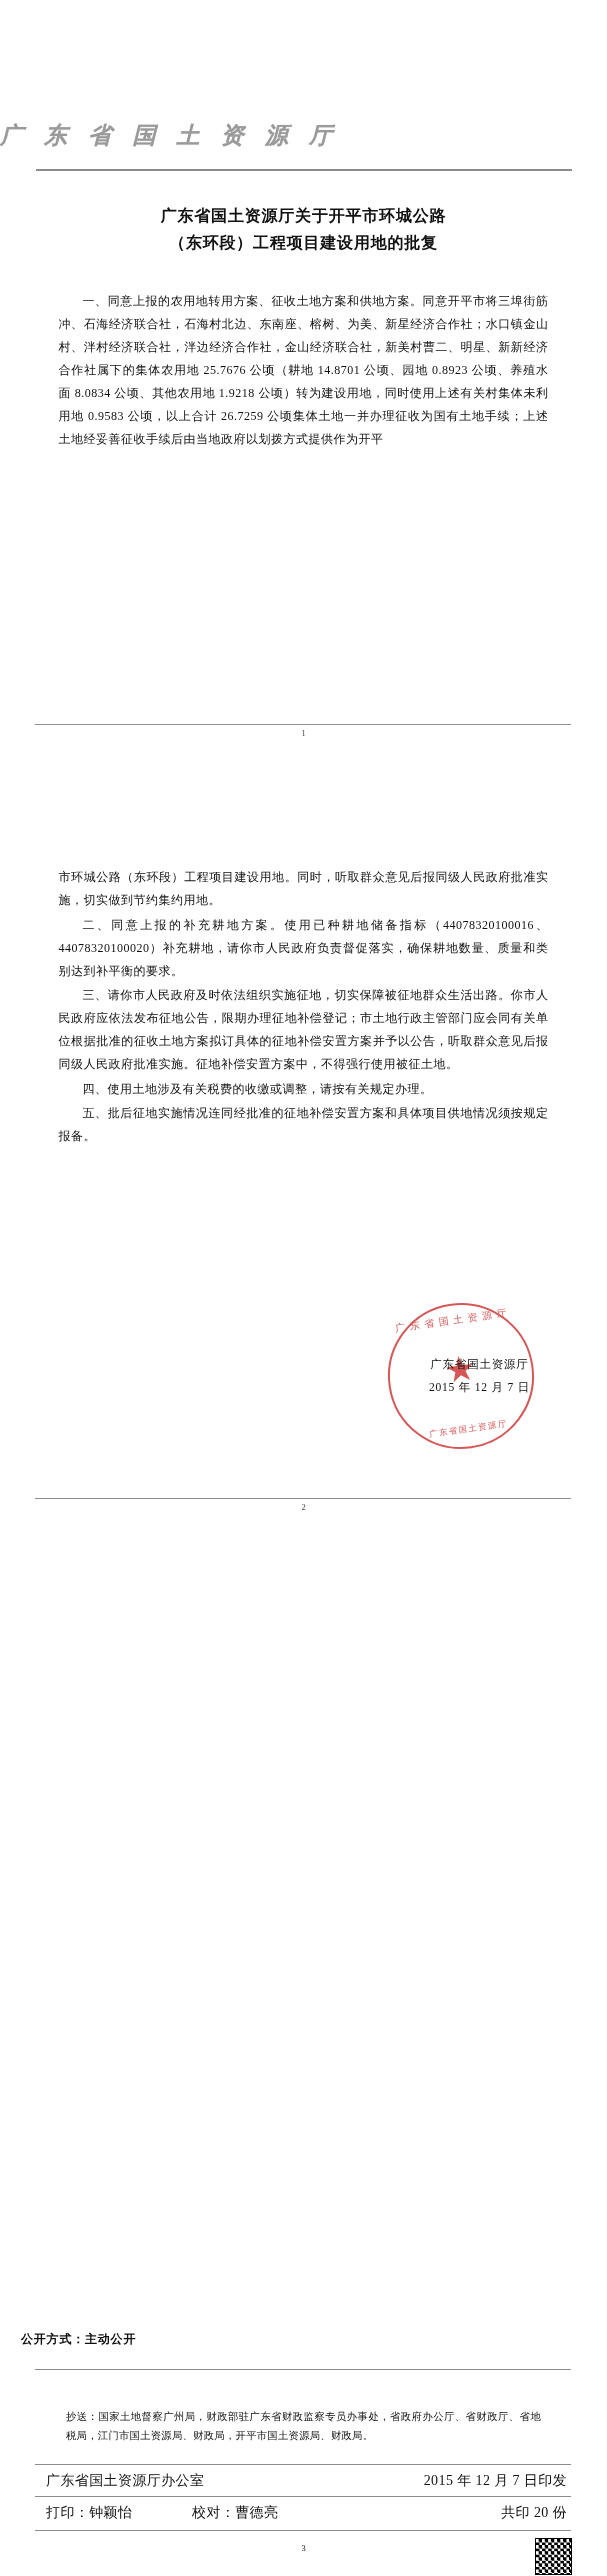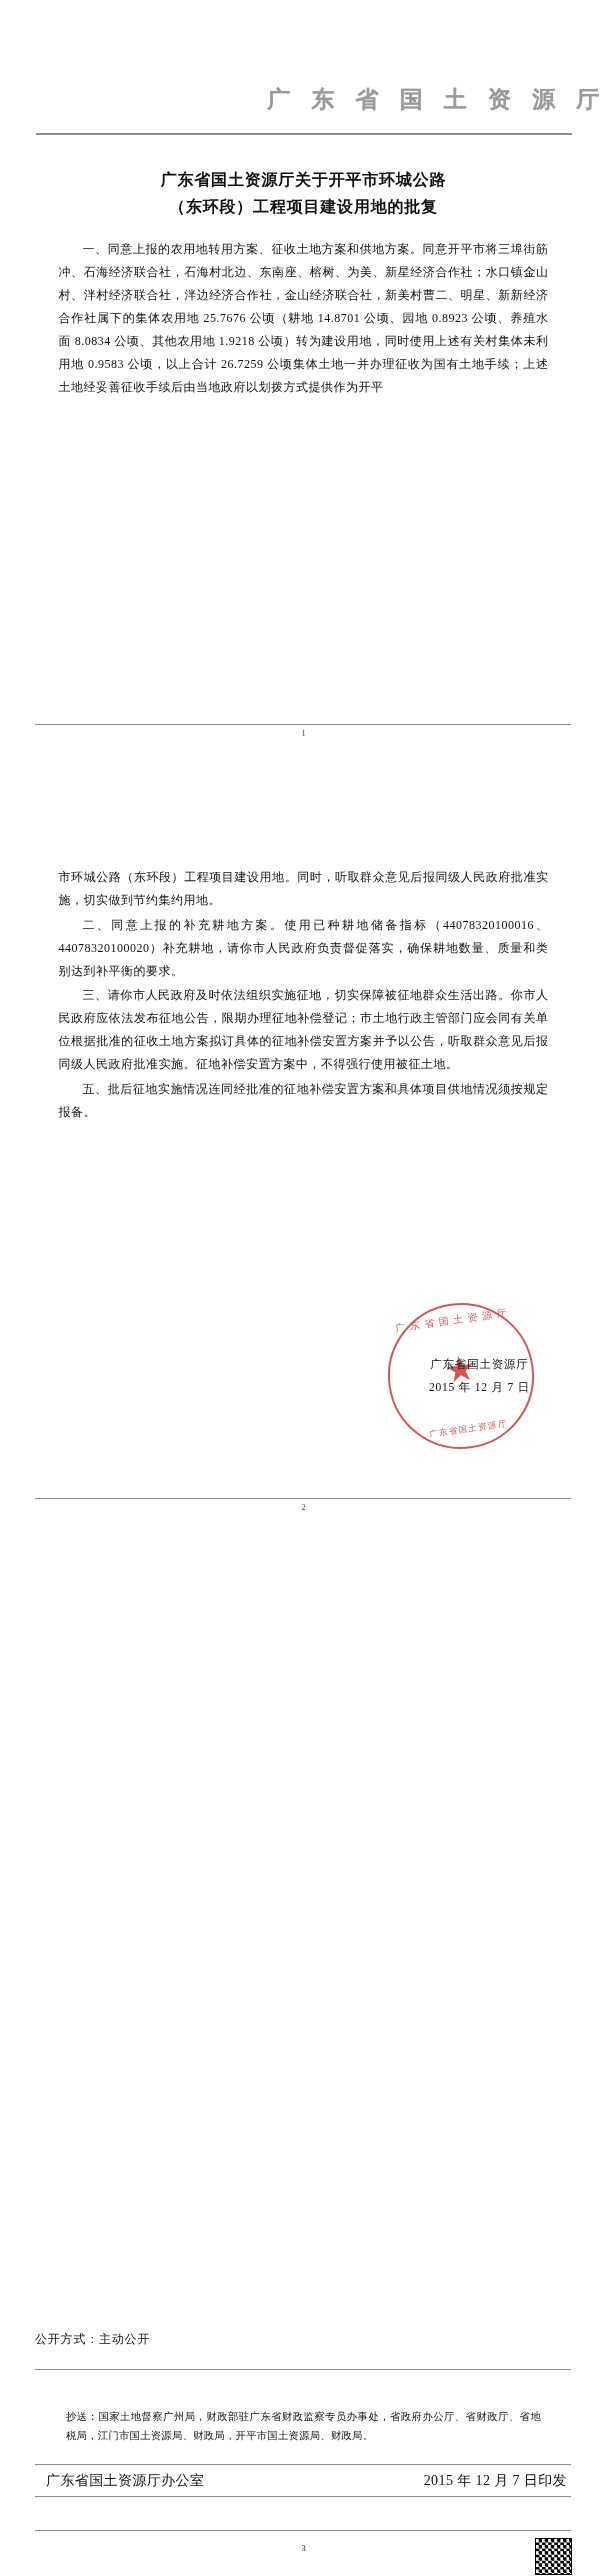--- a/index.html
+++ b/index.html
@@ -15,22 +15,23 @@
   .page {
     position: relative;
     width: 607px;
     background: #ffffff;
     overflow: hidden;
   }
   
   .page1 { height: 774px; }
 
   .letterhead {
-    text-align: right;
-    padding-top: 84px;
+    text-align: left;
+    padding-top: 120px;
+    font-style: italic;
   }
   .letterhead-title {
     font-family: "Liberation Serif", "DejaVu Serif", serif;
     font-size: 23px;
     font-weight: bold;
     letter-spacing: 7.7px;
     color: #9a9a9a;
     text-shadow: 0 0 0.8px #bbb;
   }
   .letterhead-rule {
@@ -41,21 +42,21 @@
   }
   .doc-number {
     text-align: right;
     width: 536px;
     margin: 21.4px auto 0 auto;
     font-size: 11.5px;
     letter-spacing: 0.8px;
   }
   .doc-title {
     width: 490px;
-    margin: 31px auto 0 auto;
+    margin: 31px auto 16px auto;
     text-align: center;
     font-size: 16px;
     font-weight: bold;
     line-height: 27.6px;
     letter-spacing: 0.8px;
   }
   .body-wrap {
     width: 490px;
     margin: 0 auto;
     padding-top: 17px;
@@ -133,24 +134,24 @@
     font-size: 11.5px;
     line-height: 23px;
     letter-spacing: 0.8px;
     color: #111;
   }
 
   
   .page3 { height: 1029px; }
   .disclosure {
     position: absolute;
-    left: 35px;
+    left: 21px;
     top: 783px;
     font-size: 12px;
-    font-weight: normal;
+    font-weight: bold;
     letter-spacing: 0.8px;
   }
   .rule-a {
     position: absolute;
     left: 35px;
     width: 536px;
     height: 0.8px;
     background: #8c8c8c;
     top: 821px;
   }
@@ -251,20 +252,21 @@
   <div class="page-bottom-rule" style="top:724px;"></div>
   <div class="page-footer-num" style="top:729px;">1</div>
 </div>
 
 <div class="page page2">
 
   <div class="body-wrap">
     <p class="para">市环城公路（东环段）工程项目建设用地。同时，听取群众意见后报同级人民政府批准实施，切实做到节约集约用地。</p>
     <p class="para indent2">二、同意上报的补充耕地方案。使用已种耕地储备指标（44078320100016、44078320100020）补充耕地，请你市人民政府负责督促落实，确保耕地数量、质量和类别达到补平衡的要求。</p>
     <p class="para indent2">三、请你市人民政府及时依法组织实施征地，切实保障被征地群众生活出路。你市人民政府应依法发布征地公告，限期办理征地补偿登记；市土地行政主管部门应会同有关单位根据批准的征收土地方案拟订具体的征地补偿安置方案并予以公告，听取群众意见后报同级人民政府批准实施。征地补偿安置方案中，不得强行使用被征土地。</p>
+    <p class="para indent2">四、使用土地涉及有关税费的收缴或调整，请按有关规定办理。</p>
     <p class="para indent2">五、批后征地实施情况连同经批准的征地补偿安置方案和具体项目供地情况须按规定报备。</p>
   </div>
 
   <div class="seal">
     <div class="seal-text-top">广东省国土资源厅</div>
     <div class="seal-star">★</div>
     <div class="seal-text-bottom">广东省国土资源厅</div>
   </div>
 
   <div class="sign-block">
@@ -290,19 +292,24 @@
 
   <div class="rule-b"></div>
 
   <div class="issuer-row clearfix">
     <span class="left">广东省国土资源厅办公室</span>
     <span class="right">2015 年 12 月 7 日印发</span>
   </div>
 
   <div class="rule-c"></div>
 
+  <div class="printer-row clearfix">
+    <span class="left">打印：钟颖怡</span>
+    <span class="mid">校对：曹德亮</span>
+    <span class="right2">共印 20 份</span>
+  </div>
 
   <div class="rule-d"></div>
 
   <div class="p3-num">3</div>
   <div class="qr"></div>
 </div>
 
 
 </body></html>

